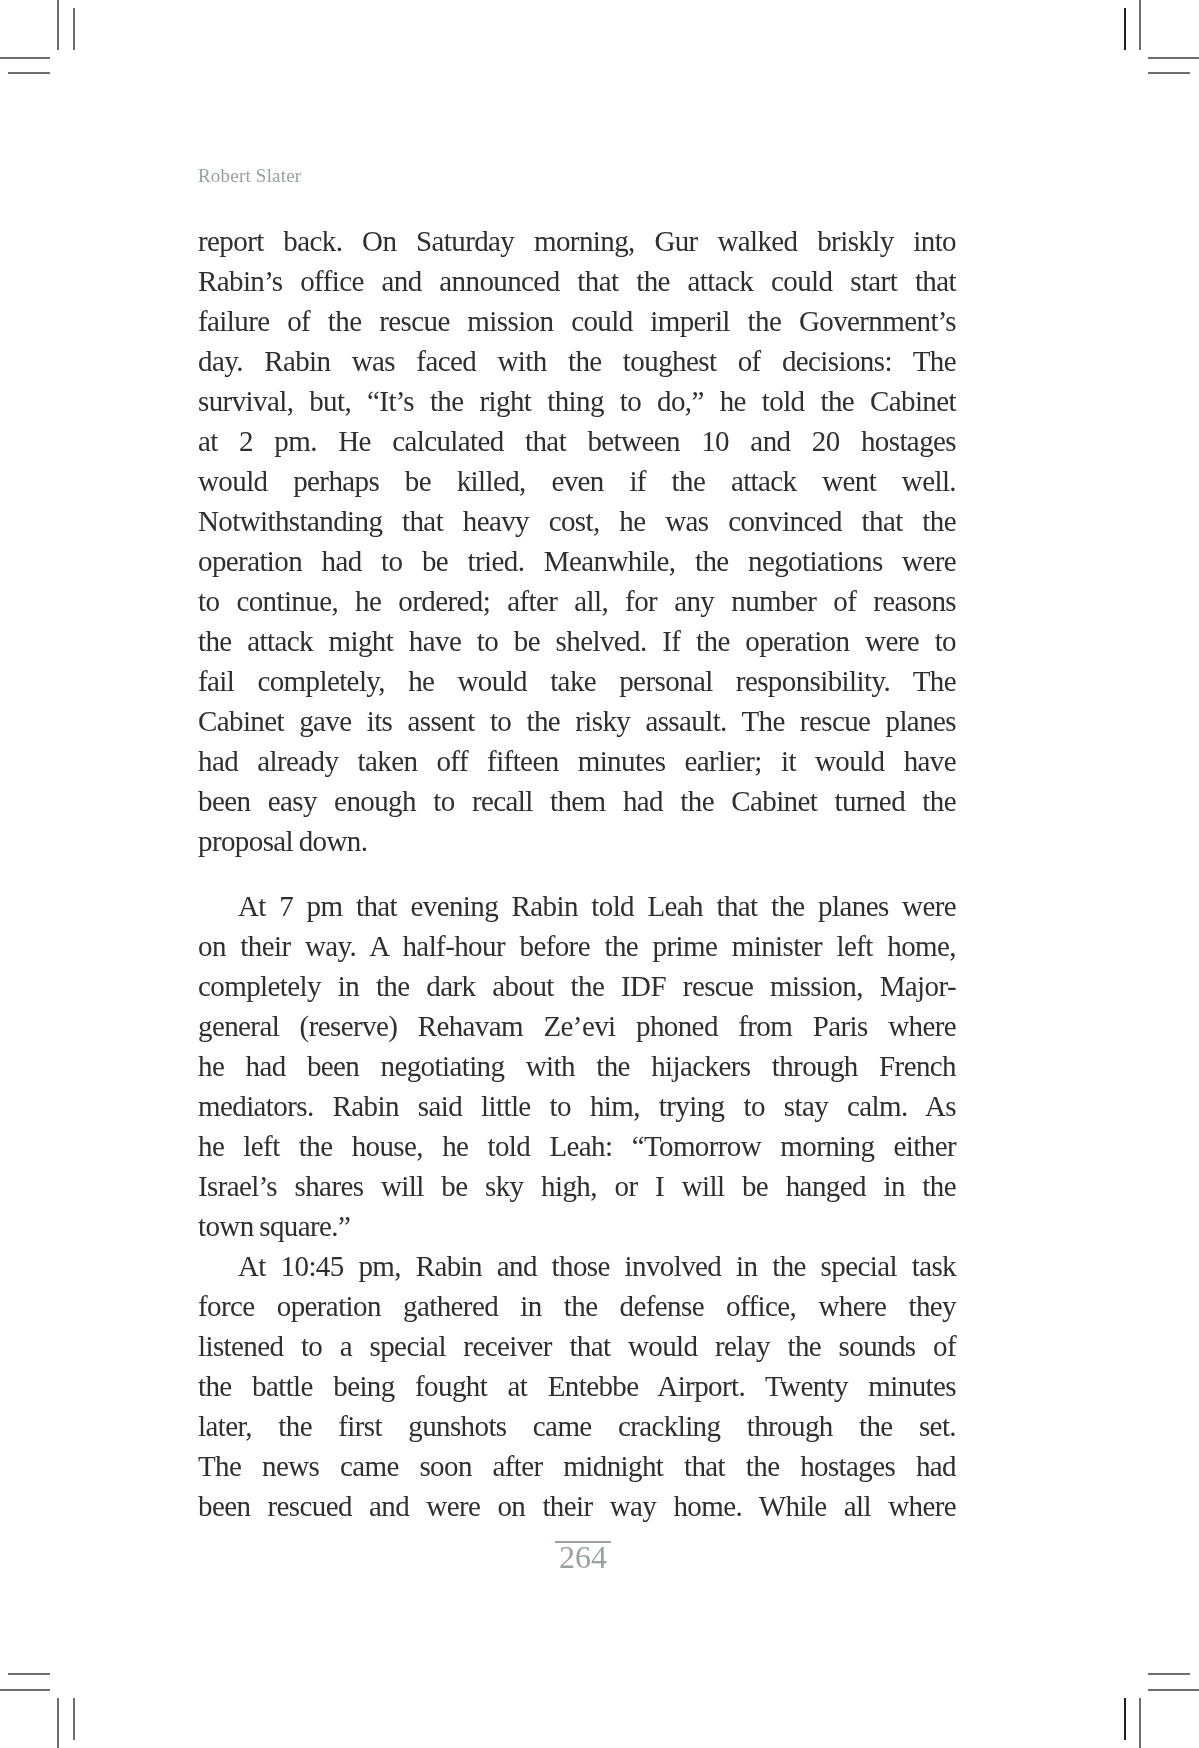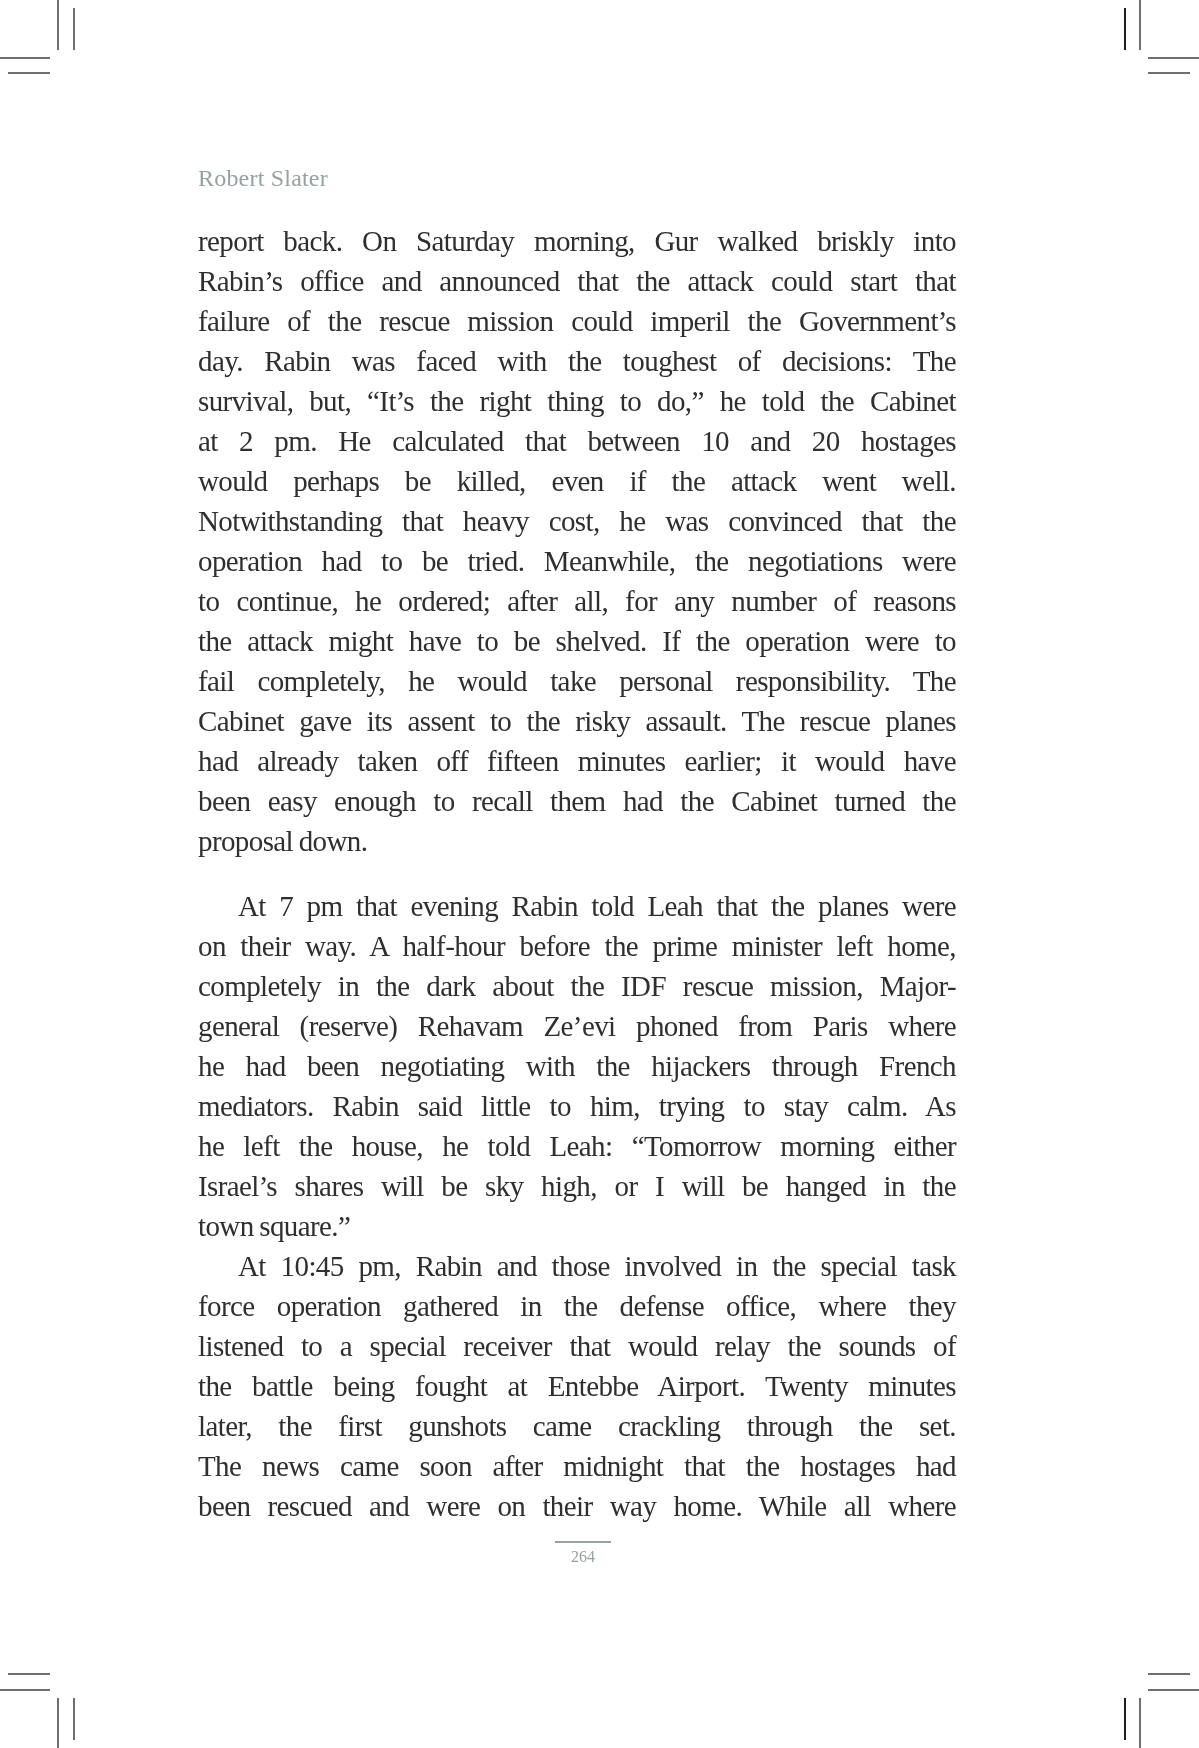--- a/index.html
+++ b/index.html
@@ -19,21 +19,21 @@
   }
   .crop.v { width: 2px; }
   .crop.h { height: 2px; }
   .crop.dark { background: #1e1e1e; }
 
   .running-head {
     position: absolute;
     left: 198px;
     top: 165px;
     font-family: "Liberation Serif", serif;
-    font-size: 24px;
+    font-size: 19px;
     color: #97a1a1;
     letter-spacing: 0.2px;
   }
 
   .body-text {
     position: absolute;
     left: 198px;
     top: 224px;
     width: 758px;
     font-family: "Liberation Serif", serif;
@@ -59,21 +59,21 @@
     padding-left: 40px;
   }
 
   .folio {
     position: absolute;
     left: 555px;
     top: 1541px;
     width: 56px;
     text-align: center;
     font-family: "Liberation Serif", serif;
-    font-size: 16px;
+    font-size: 32px;
     color: #97a1a1;
     border-top: 2px solid #97a1a1;
     padding-top: 1px;
     line-height: 26px;
   }
 </style>
 </head>
 <body>
 
 <div class="crop v" style="left:57px; top:0; height:50px;"></div>

